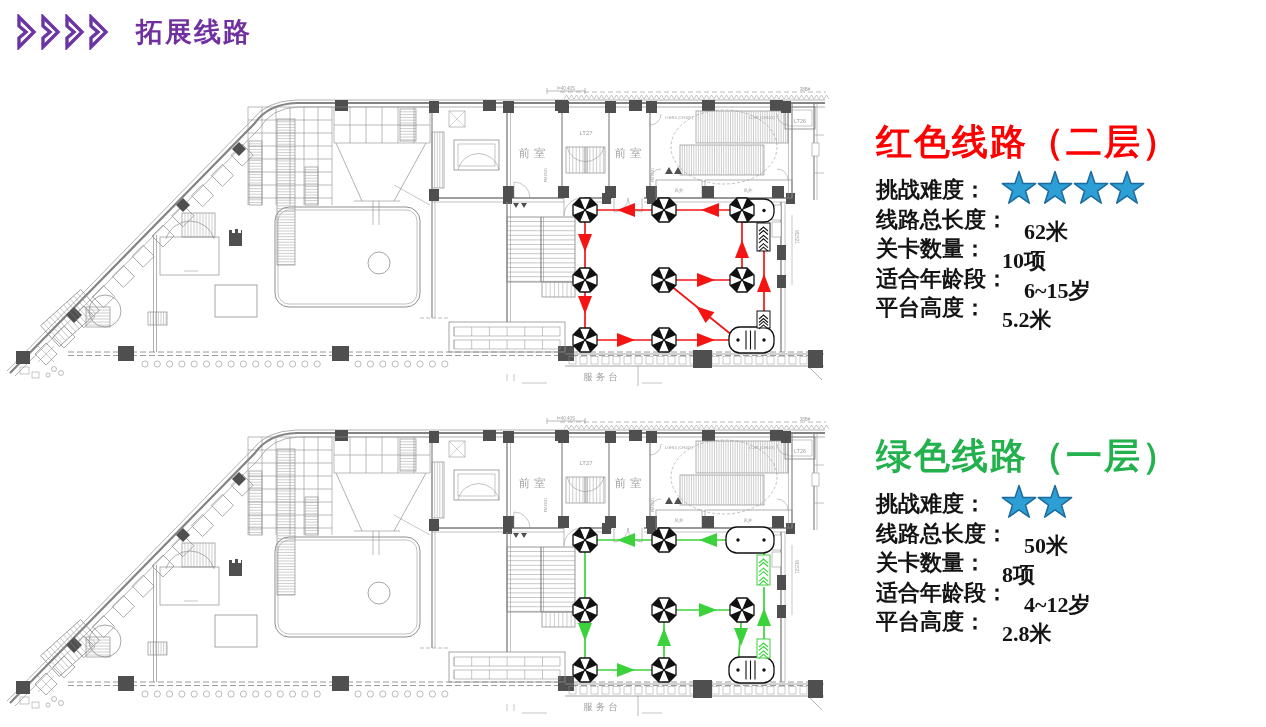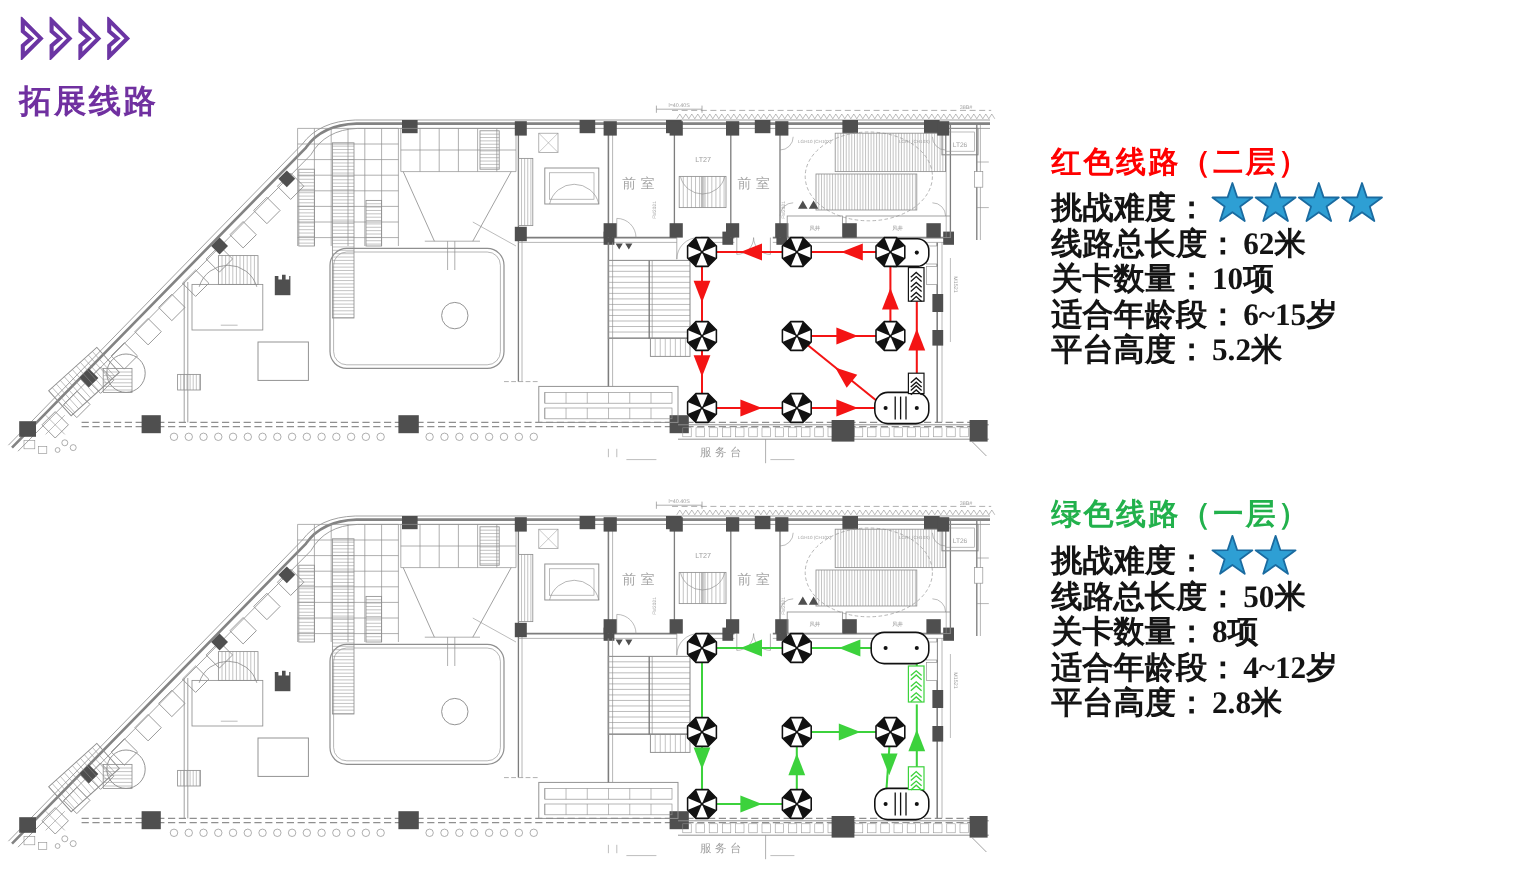--- a/index.html
+++ b/index.html
@@ -1,25 +1,25 @@
 <!DOCTYPE html>
 <html><head>
 <meta charset="utf-8">
 <style>
   html,body{margin:0;padding:0;background:#fff;}
   .page{position:relative;width:1266px;height:727px;background:#fff;overflow:hidden;
         font-family:"Liberation Serif",serif;}
-  .header{position:absolute;left:16px;top:14px;display:flex;align-items:flex-start;gap:16px;flex-direction:column;}
+  .header{position:absolute;left:16px;top:14px;display:flex;align-items:flex-start;gap:16px;}
   .header h1{margin:0;font-size:27px;font-weight:bold;color:#7030A0;
              font-family:"Liberation Sans",sans-serif;letter-spacing:2px;}
   .chev path{fill:#fff;stroke:#6B35A3;stroke-width:3.4;stroke-linejoin:miter;}
   #plans{position:absolute;left:0;top:0;}
   .info{position:absolute;left:876px;width:380px;font-weight:bold;color:#141414;}
-  .rt-heading{font-size:25px;font-weight:bold;letter-spacing:2px;margin:0 0 8px 0;white-space:nowrap;}
-  .row{font-size:26px;line-height:29.6px;height:29.6px;display:flex;align-items:flex-end;white-space:nowrap;}
+  .rt-heading{font-size:36px;font-weight:bold;letter-spacing:2px;margin:0 0 8px 0;white-space:nowrap;}
+  .row{font-size:22px;line-height:29.6px;height:29.6px;display:flex;align-items:center;white-space:nowrap;gap:12px;}
   .row .val{margin-left:4px;margin-top:24px;}
   .stars{display:inline-flex;margin-left:2px;margin-top:-4px;}
   .stars svg{display:block;}
 </style>
 </head>
 <body>
 
 <div class="page">
 
   <div class="header">
@@ -1242,21 +1242,21 @@
     <div class="row">
       <span>适合年龄段：</span>
       <span class="val">6~15岁</span>
     </div>
     <div class="row">
       <span>平台高度：</span>
       <span class="val">5.2米</span>
     </div>
   </div>
 
-  <div class="info" style="top:412px">
+  <div class="info" style="top:432px">
     <div class="rt-heading" style="color: rgb(34, 177, 76);">绿色线路（一层）</div>
     <div class="row">
       <span>挑战难度：</span>
       <span class="stars">
           <svg width="76" height="40">
             <path d="M19.00 3.50L23.00 15.50L35.64 15.59L25.47 23.10L29.29 35.16L19.00 27.80L8.71 35.16L12.53 23.10L2.36 15.59L15.00 15.50Z" fill="#2E9FD4" stroke="#1A6BA0" stroke-width="1.5" stroke-linejoin="round"></path>
             <path d="M55.00 3.50L59.00 15.50L71.64 15.59L61.47 23.10L65.29 35.16L55.00 27.80L44.71 35.16L48.53 23.10L38.36 15.59L51.00 15.50Z" fill="#2E9FD4" stroke="#1A6BA0" stroke-width="1.5" stroke-linejoin="round"></path>
           </svg>
         </span>
     </div>

